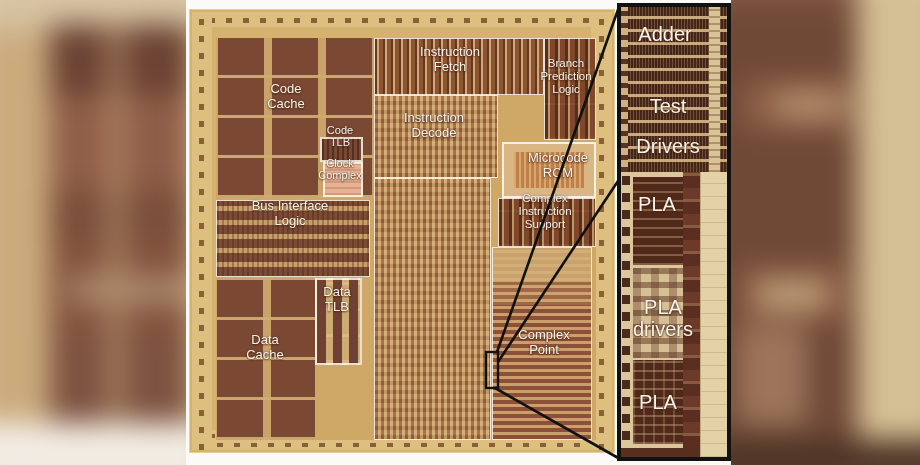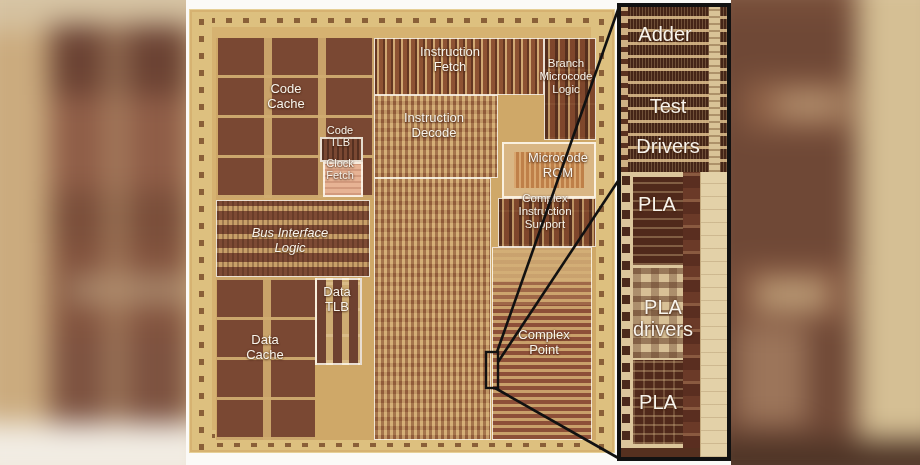--- a/index.html
+++ b/index.html
@@ -156,34 +156,34 @@
       <div class="region tex-dark" style="left:104px;top:99px;width:43px;height:25px;border-width:2px;"></div>
       <div class="region tex-clock" style="left:107px;top:124px;width:40px;height:35px;border-width:2px;"></div>
     </div>
   </div>
 
   <div class="lbl" style="left:100px;top:97px;">Code
 Cache</div>
   <div class="lbl" style="left:264px;top:60px;">Instruction
 Fetch</div>
   <div class="lbl md" style="left:380px;top:76px;">Branch
-Microcode
+Prediction
 Logic</div>
   <div class="lbl" style="left:248px;top:126px;">Instruction
 Decode</div>
   <div class="lbl sm" style="left:154px;top:136px;">Code
 TLB</div>
   <div class="lbl sm" style="left:154px;top:169px;">Clock
-Fetch</div>
+Complex</div>
   <div class="lbl" style="left:364px;top:166px;margin-left:8px;">Microcode
 ROM</div>
   <div class="lbl md" style="left:359px;top:211px;">Complex
 Instruction
 Support</div>
-  <div class="lbl" style="left:104px;top:241px;font-style:italic;">Bus Interface
+  <div class="lbl" style="left:104px;top:214px;">Bus Interface
 Logic</div>
   <div class="lbl" style="left:151px;top:300px;">Data
 TLB</div>
   <div class="lbl" style="left:79px;top:348px;">Data
 Cache</div>
   <div class="lbl" style="left:358px;top:343px;">Complex
 Point</div>
 
   <svg class="callout" width="545" height="465" viewBox="0 0 545 465">
     <line x1="311" y1="352" x2="434" y2="4" stroke="#111" stroke-width="2.6"></line>

